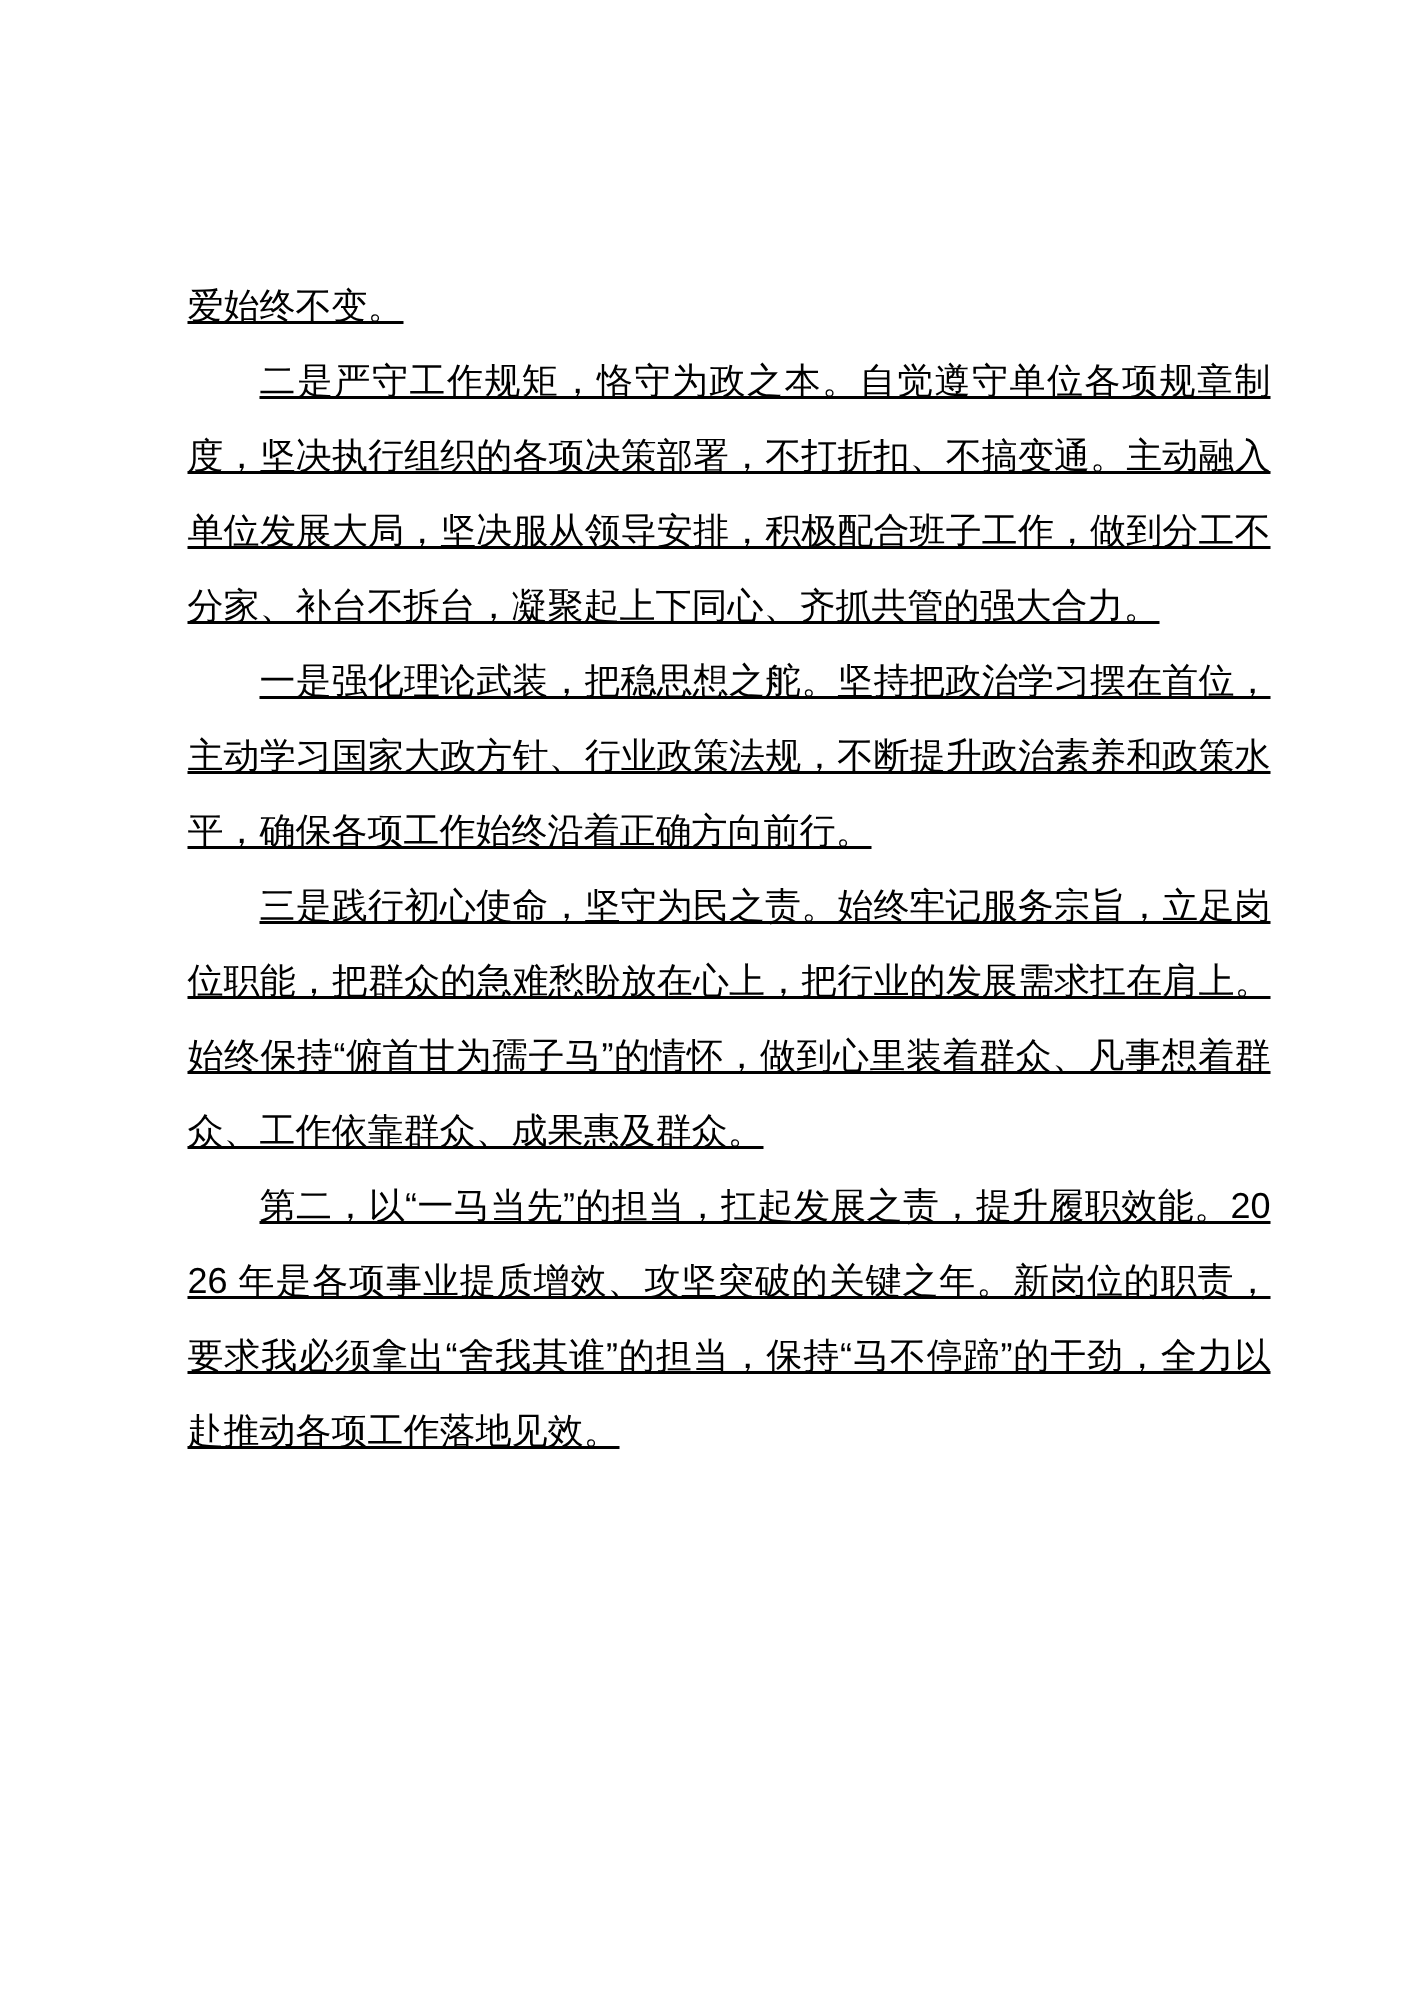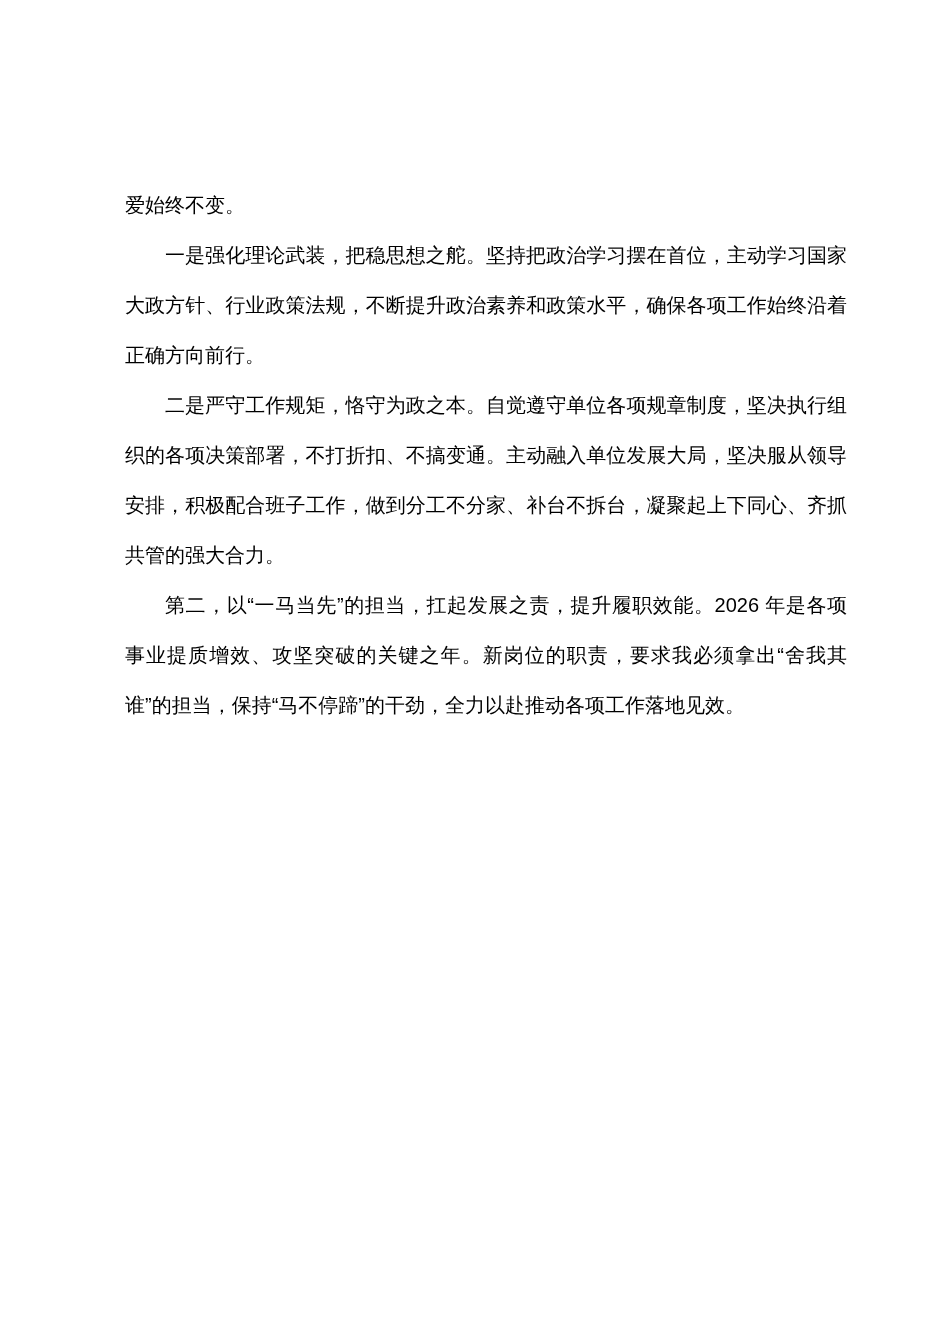--- a/index.html
+++ b/index.html
@@ -15,40 +15,42 @@
     overflow: hidden;
     box-sizing: border-box;
   }
   .doc-content {
     position: absolute;
     top: 180px;
     left: 125px;
     width: 722px;
     color: #000000;
     font-family: "Liberation Sans", "DejaVu Sans", sans-serif;
-    font-size: 20px;
+    font-size: 24px;
     font-weight: 400;
     line-height: 50px;
     text-align: justify;
     text-justify: inter-ideograph;
     letter-spacing: 0;
+    text-decoration: underline;
   }
   .doc-content p.para {
     margin: 0;
     padding: 0;
     text-indent: 2em;
     word-break: break-all;
   }
   .doc-content p.para.no-indent {
     text-indent: 0;
   }
 </style>
 </head>
 <body>
 
 <div class="page">
   <div class="doc-content">
     <p class="para no-indent">爱始终不变。</p>
+    <p class="para">二是严守工作规矩，恪守为政之本。自觉遵守单位各项规章制度，坚决执行组织的各项决策部署，不打折扣、不搞变通。主动融入单位发展大局，坚决服从领导安排，积极配合班子工作，做到分工不分家、补台不拆台，凝聚起上下同心、齐抓共管的强大合力。</p>
     <p class="para">一是强化理论武装，把稳思想之舵。坚持把政治学习摆在首位，主动学习国家大政方针、行业政策法规，不断提升政治素养和政策水平，确保各项工作始终沿着正确方向前行。</p>
-    <p class="para">二是严守工作规矩，恪守为政之本。自觉遵守单位各项规章制度，坚决执行组织的各项决策部署，不打折扣、不搞变通。主动融入单位发展大局，坚决服从领导安排，积极配合班子工作，做到分工不分家、补台不拆台，凝聚起上下同心、齐抓共管的强大合力。</p>
+    <p class="para">三是践行初心使命，坚守为民之责。始终牢记服务宗旨，立足岗位职能，把群众的急难愁盼放在心上，把行业的发展需求扛在肩上。始终保持“俯首甘为孺子马”的情怀，做到心里装着群众、凡事想着群众、工作依靠群众、成果惠及群众。</p>
     <p class="para">第二，以“一马当先”的担当，扛起发展之责，提升履职效能。2026 年是各项事业提质增效、攻坚突破的关键之年。新岗位的职责，要求我必须拿出“舍我其谁”的担当，保持“马不停蹄”的干劲，全力以赴推动各项工作落地见效。</p>
   </div>
 </div>
 
 </body></html>

